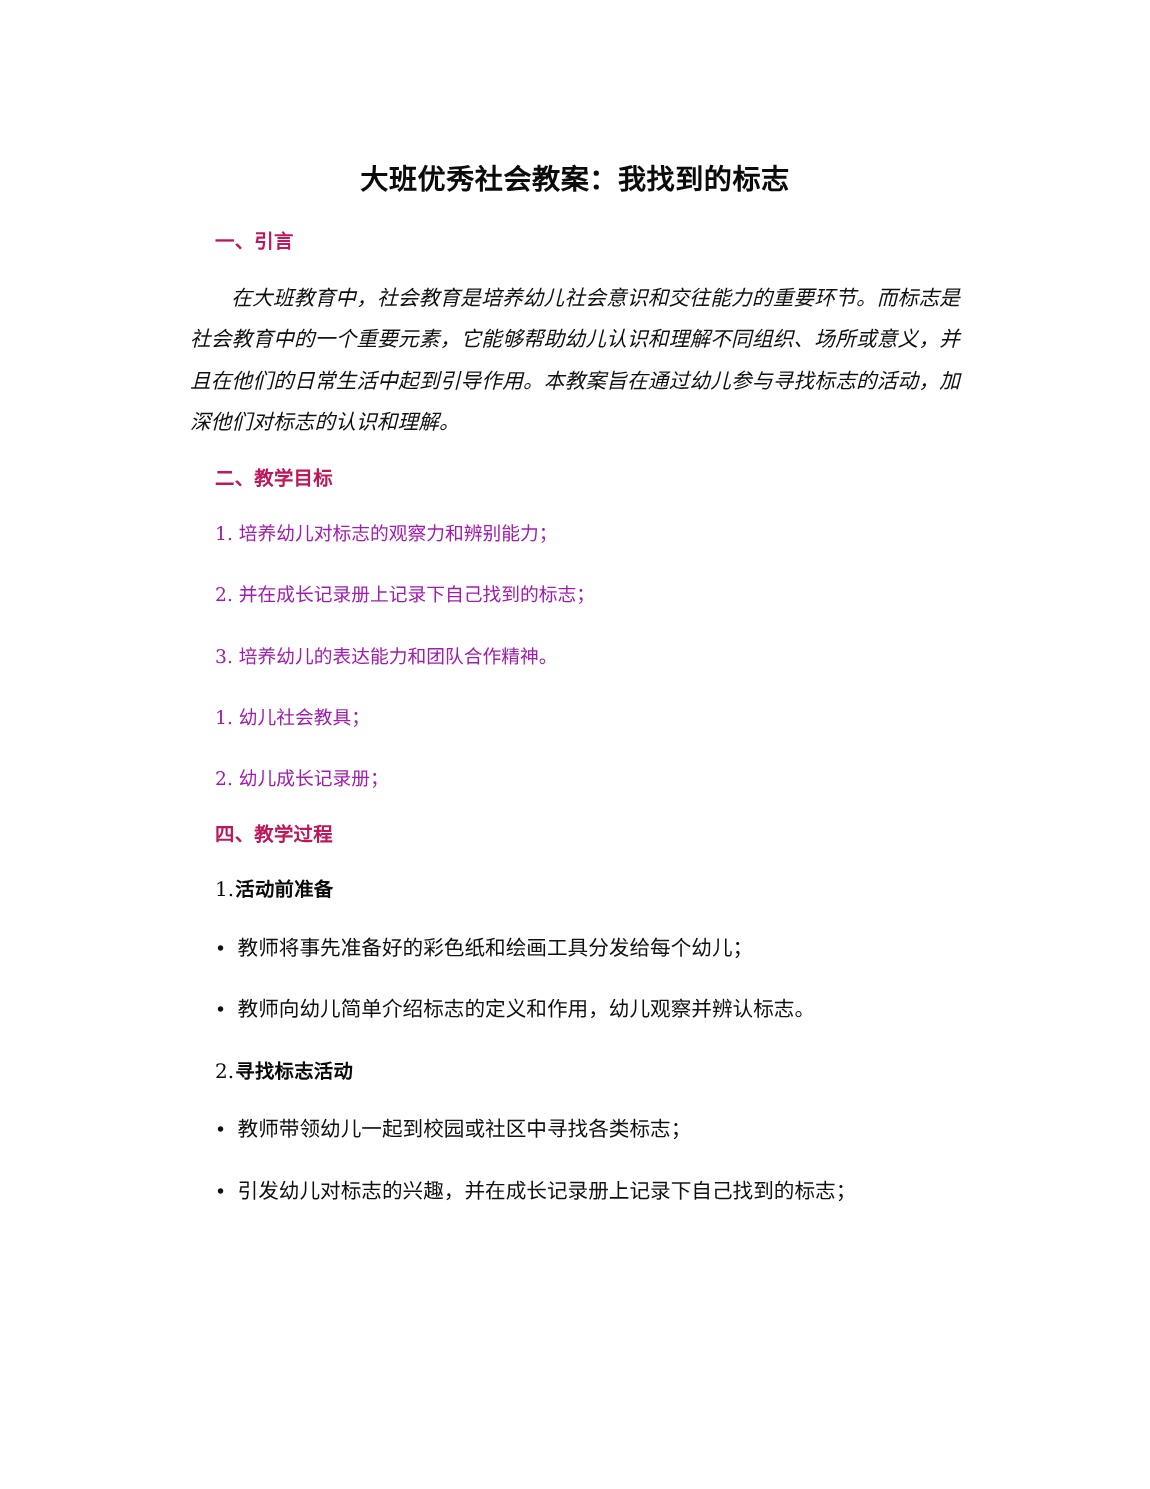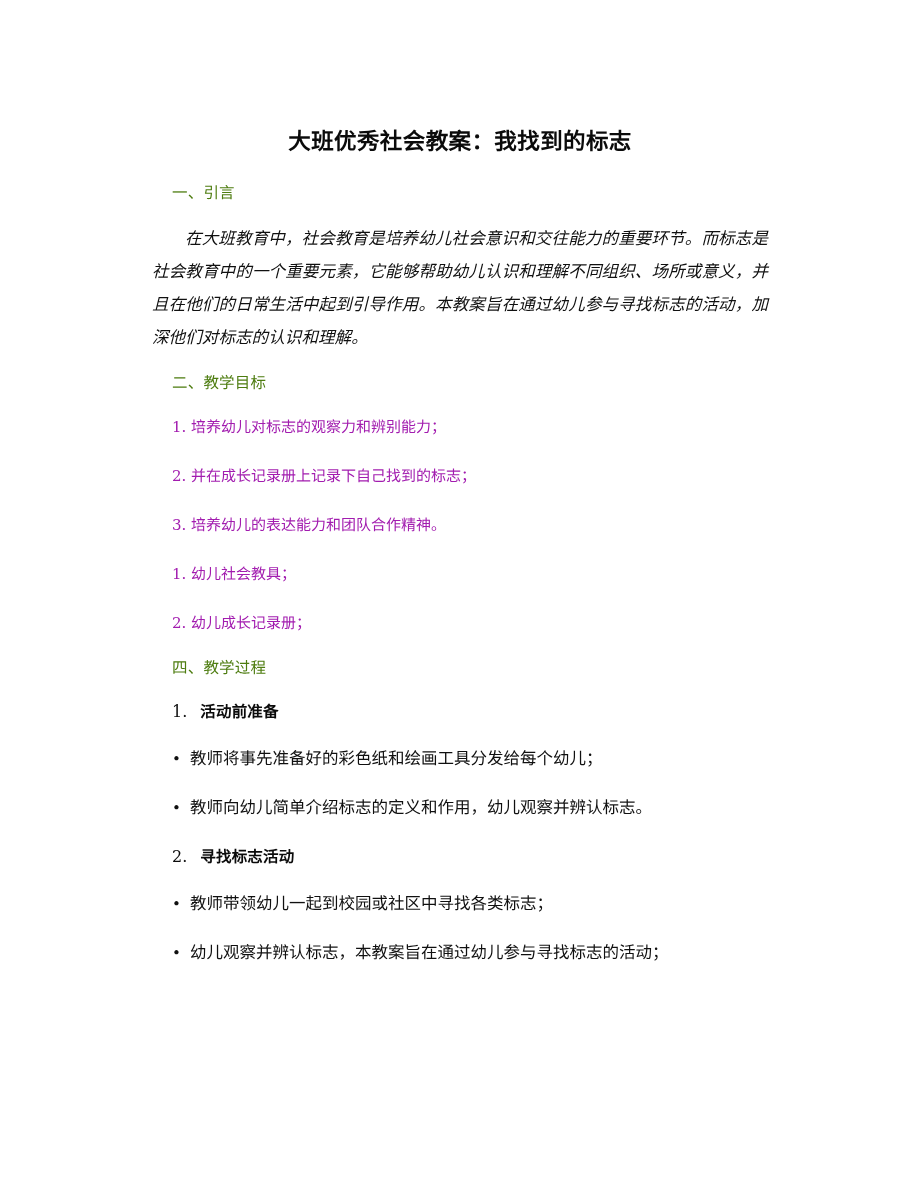--- a/index.html
+++ b/index.html
@@ -24,36 +24,36 @@
 
   .content {
     position: absolute;
     left: 152px;
     top: 128px;
     width: 616px;
   }
 
   
   .doc-title {
-    font-family: Liberation Mono, monospace;
+    font-family: Liberation Sans, sans-serif;
     font-size: 22.5px;
     font-weight: 700;
     line-height: 1.4;
     text-align: center;
     color: #0b0b0b;
     margin: 0 0 22px 0;
     letter-spacing: 0.4px;
   }
 
   
   .section-heading {
     font-family: "DejaVu Sans", "Liberation Sans", sans-serif;
     font-size: 15.5px;
-    font-weight: 400;
-    color: #4d7c0f;
+    font-weight: 700;
+    color: #be185d;
     line-height: 1.5;
     margin: 0 0 17px 0;
     padding-left: 20px;
     letter-spacing: 0.2px;
   }
 
   
   .body-paragraph {
     font-size: 16.5px;
     line-height: 33px;
@@ -89,21 +89,21 @@
     white-space: nowrap;
   }
   .sub-heading .num {
     font-family: "DejaVu Serif", "Liberation Serif", serif;
     font-weight: 400;
     font-size: 16px;
   }
   .sub-heading .txt {
     font-family: "DejaVu Sans", "Liberation Sans", sans-serif;
     font-weight: 700;
-    margin-left: 13px;
+    margin-left: 1px;
     letter-spacing: 0.2px;
   }
 
   
   .bullet-item {
     position: relative;
     font-size: 16.5px;
     line-height: 30px;
     margin: 0 0 19px 0;
     padding-left: 38px;
@@ -173,17 +173,17 @@
     <h3 class="sub-heading">
       <span class="num">2.</span><span class="txt">寻找标志活动</span>
     </h3>
 
     <p class="bullet-item">
       <span class="dot">•</span>
       <span class="txt">教师带领幼儿一起到校园或社区中寻找各类标志；</span>
     </p>
     <p class="bullet-item">
       <span class="dot">•</span>
-      <span class="txt">幼儿观察并辨认标志，本教案旨在通过幼儿参与寻找标志的活动；</span>
+      <span class="txt">引发幼儿对标志的兴趣，并在成长记录册上记录下自己找到的标志；</span>
     </p>
 
   </div>
 </div>
 
 </body></html>

